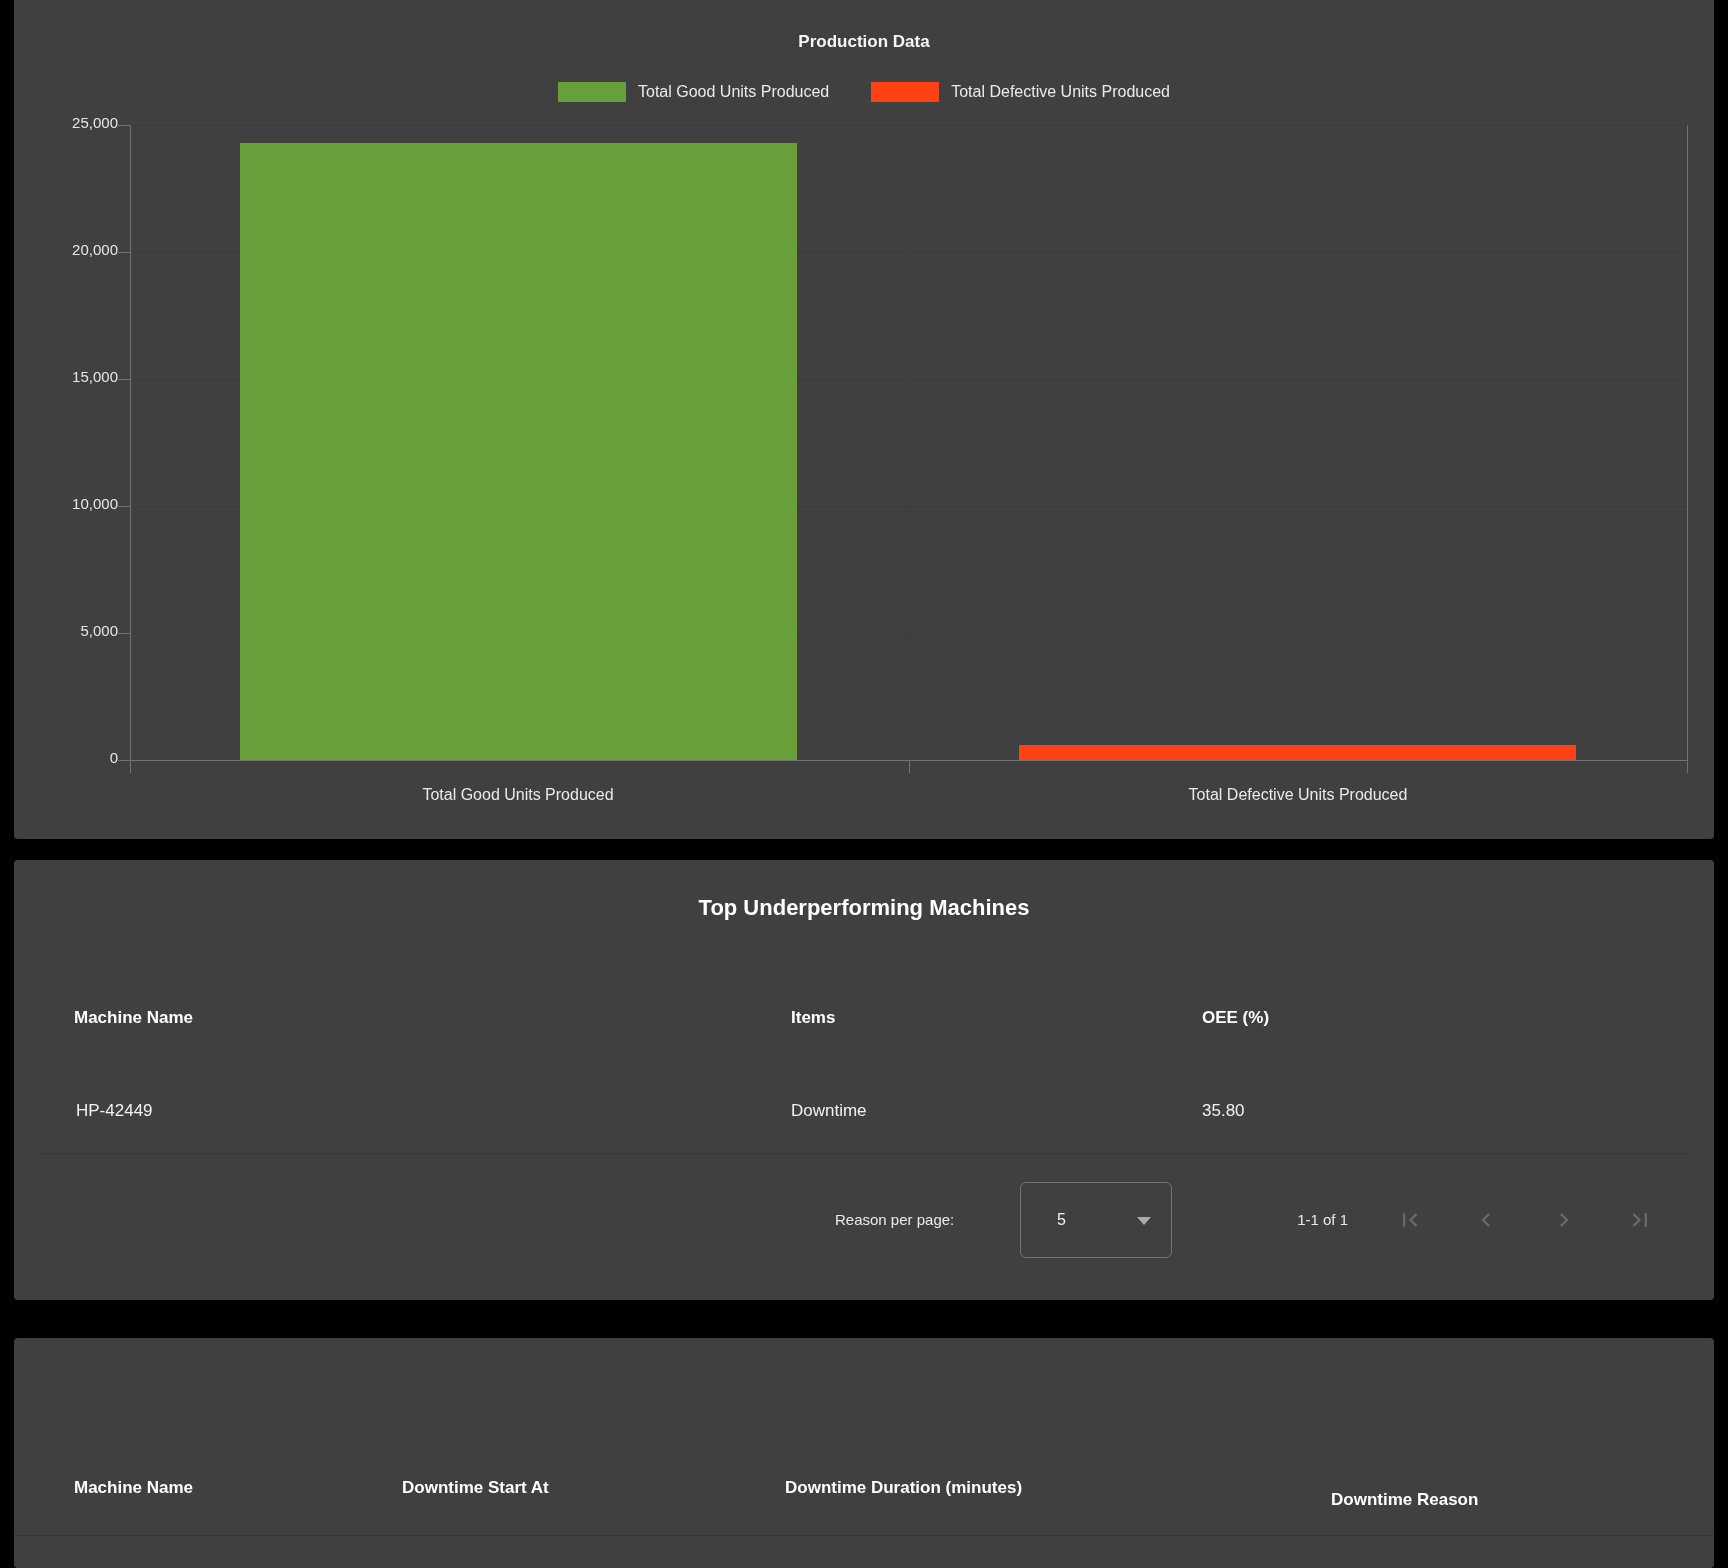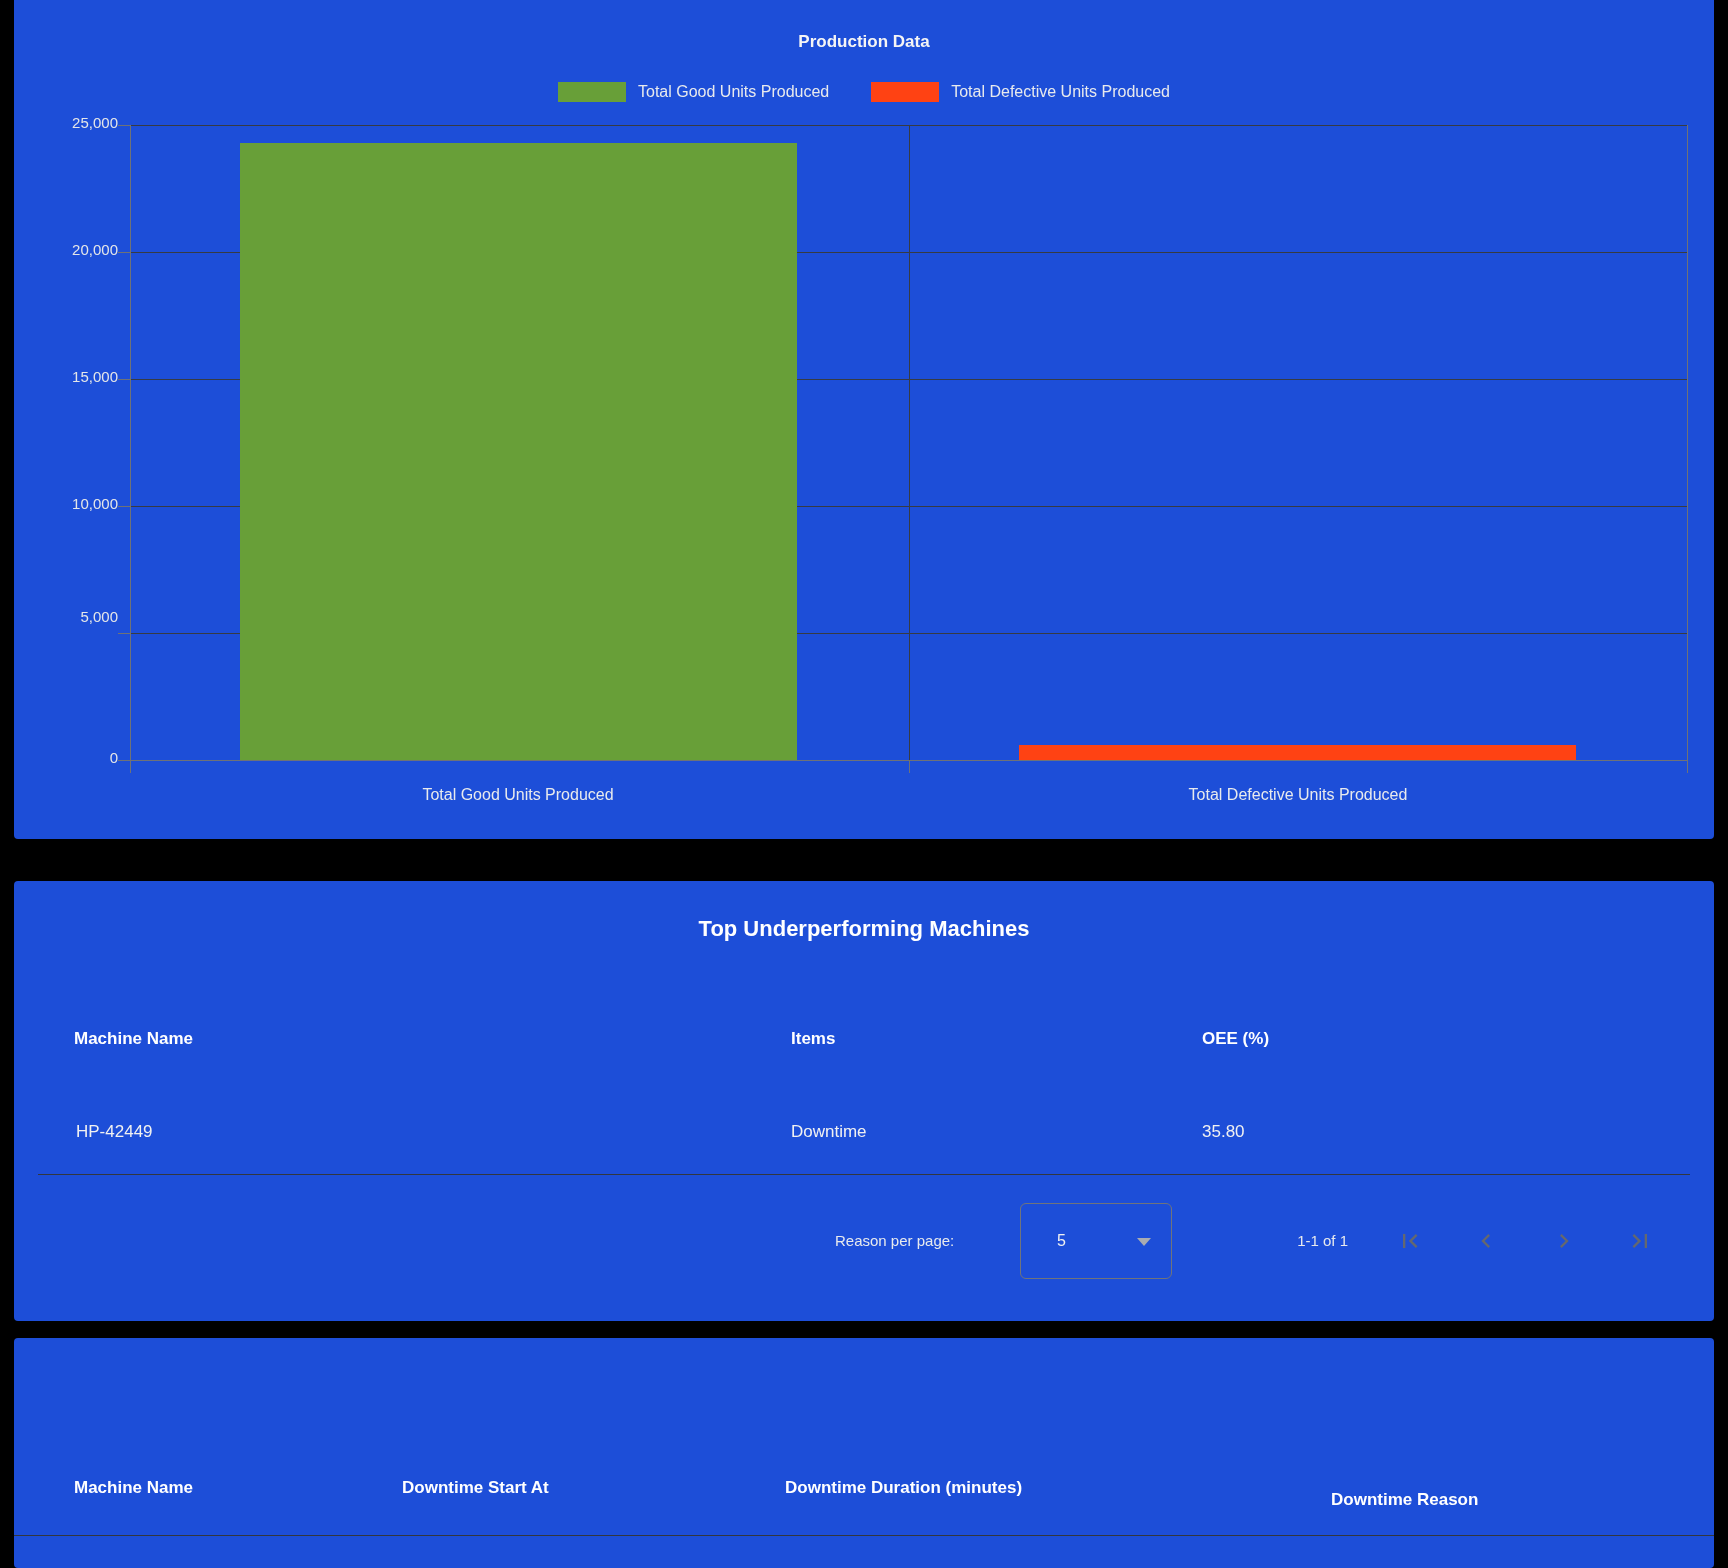--- a/index.html
+++ b/index.html
@@ -1,19 +1,19 @@
 <!DOCTYPE html>
 <html><head>
 <meta charset="utf-8">
 <style>
   html,body{margin:0;padding:0;background:#000;width:1728px;height:1568px;overflow:hidden;
     font-family:"Liberation Sans", sans-serif;-webkit-font-smoothing:antialiased;}
-  .card{position:absolute;left:14px;width:1700px;background:#1d4ed8;border-radius:4px;}
+  .card{position:absolute;left:14px;width:1700px;background:#404040;border-radius:4px;}
   #card-chart{top:0;height:839px;border-radius:0 0 4px 4px;}
-  #card-machines{top:860px;height:440px;margin-top:21px;}
+  #card-machines{top:860px;height:440px;}
   #card-downtime{top:1338px;height:230px;}
 
   
   .chart-title{position:absolute;top:32px;left:0;width:100%;text-align:center;
     color:#f5f5f5;font-size:17px;font-weight:700;}
   .legend{position:absolute;top:82px;left:0;width:100%;display:flex;justify-content:center;
     align-items:center;gap:42px;}
   .legend-item{display:flex;align-items:center;gap:12px;cursor:pointer;}
   .legend-swatch{width:68px;height:20px;}
   .legend-label{color:#e8eaed;font-size:16px;}
@@ -64,21 +64,21 @@
     <div class="legend-item">
       <span class="legend-swatch" style="background-color: rgb(255, 66, 19);"></span>
       <span class="legend-label">Total Defective Units Produced</span>
     </div>
   </div>
 
   <div class="ytick" style="top:114px">25,000</div>
   <div class="ytick" style="top:241px">20,000</div>
   <div class="ytick" style="top:368px">15,000</div>
   <div class="ytick" style="top:495px">10,000</div>
-  <div class="ytick" style="top:608px">5,000</div>
+  <div class="ytick" style="top:622px">5,000</div>
   <div class="ytick" style="top:749px">0</div>
 
   <div class="tick-y" style="top:125px"></div>
   <div class="tick-y" style="top:252px"></div>
   <div class="tick-y" style="top:379px"></div>
   <div class="tick-y" style="top:506px"></div>
   <div class="tick-y" style="top:633px"></div>
   <div class="tick-y" style="top:760px"></div>
   <div class="tick-x" style="left:116px"></div>
   <div class="tick-x" style="left:895px"></div>

